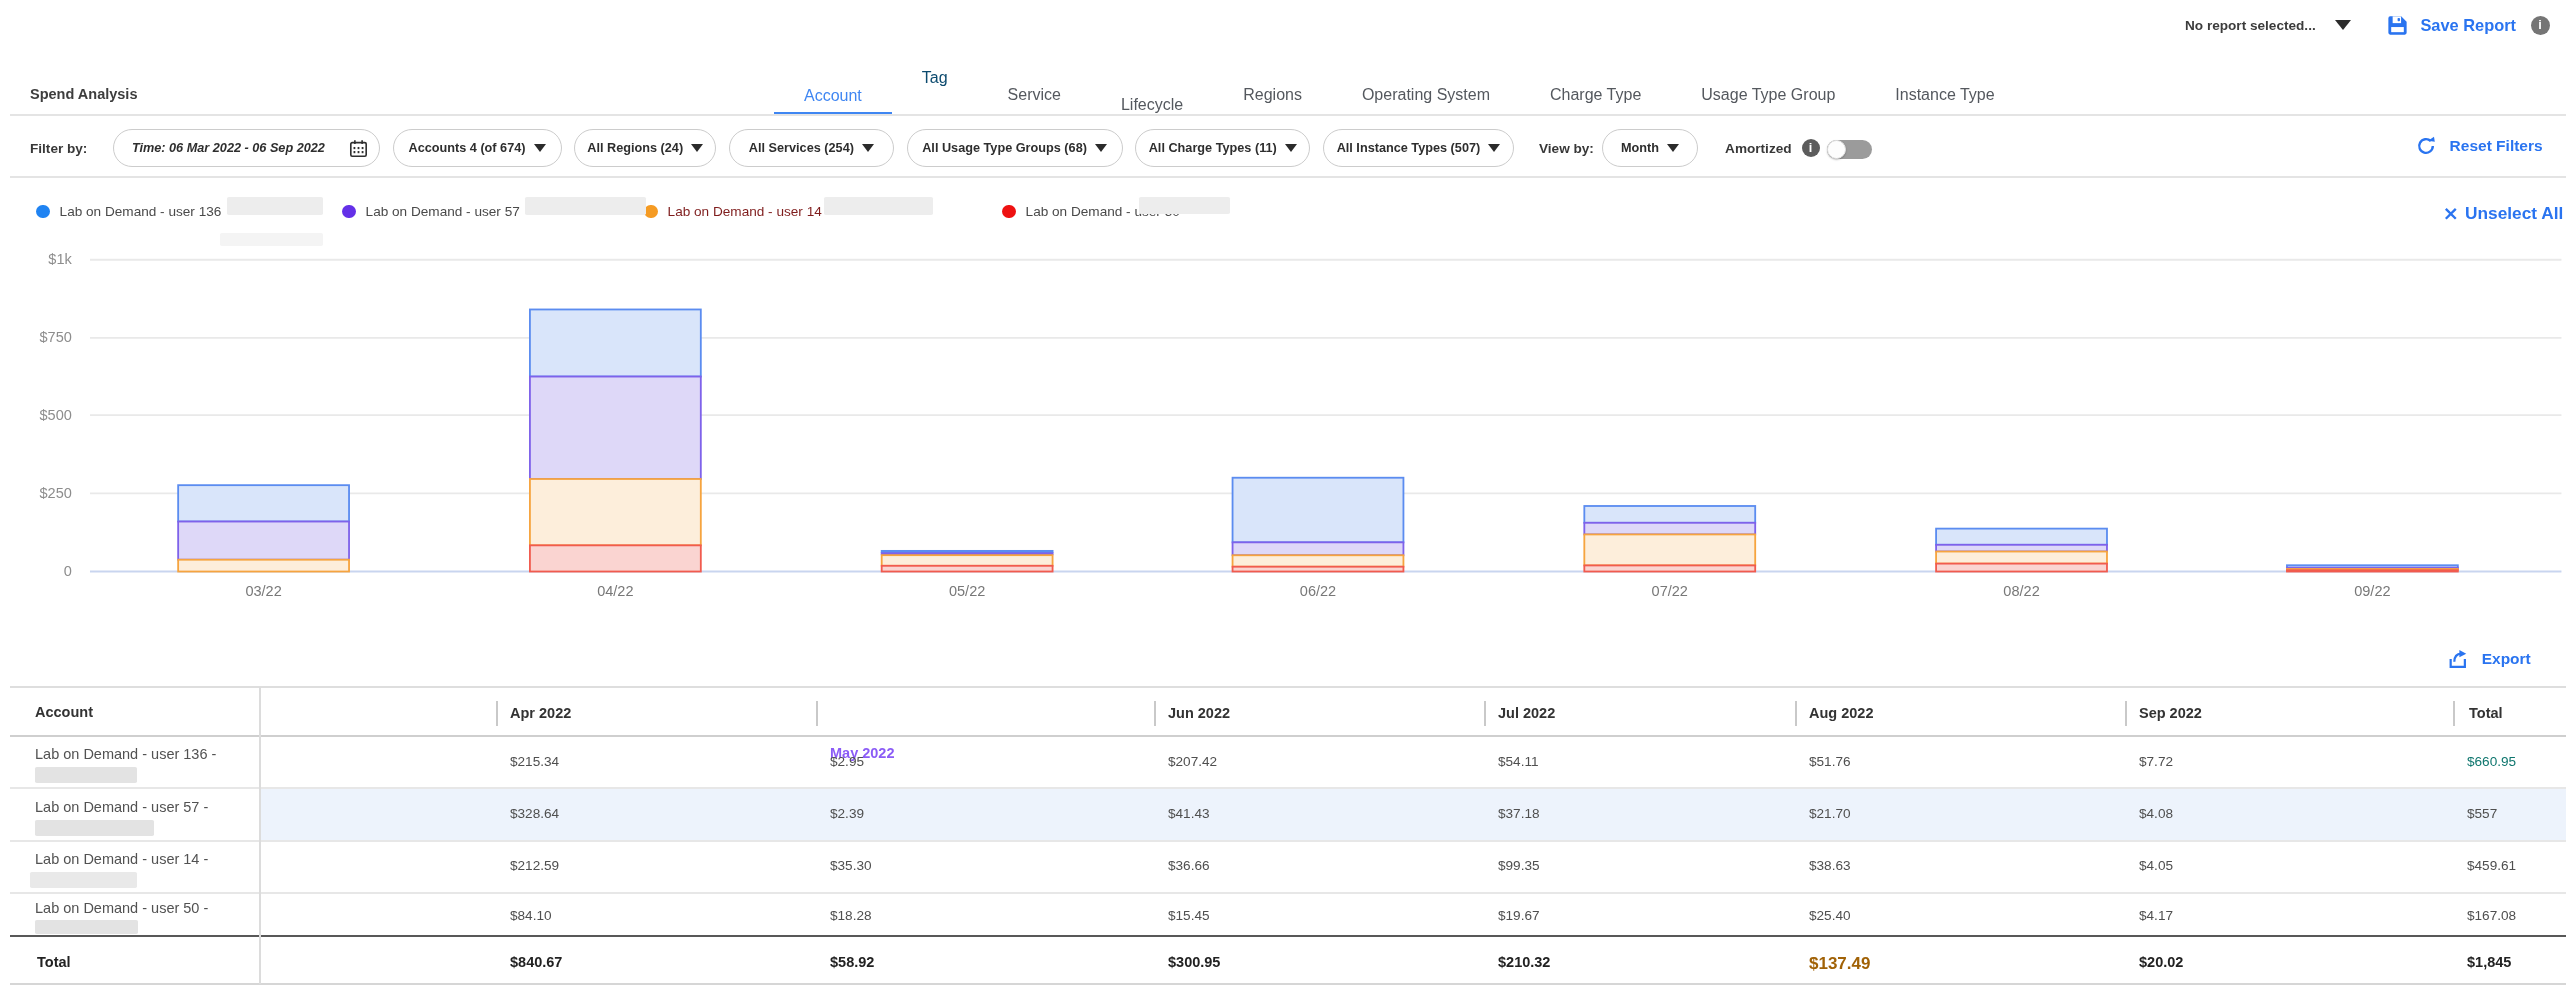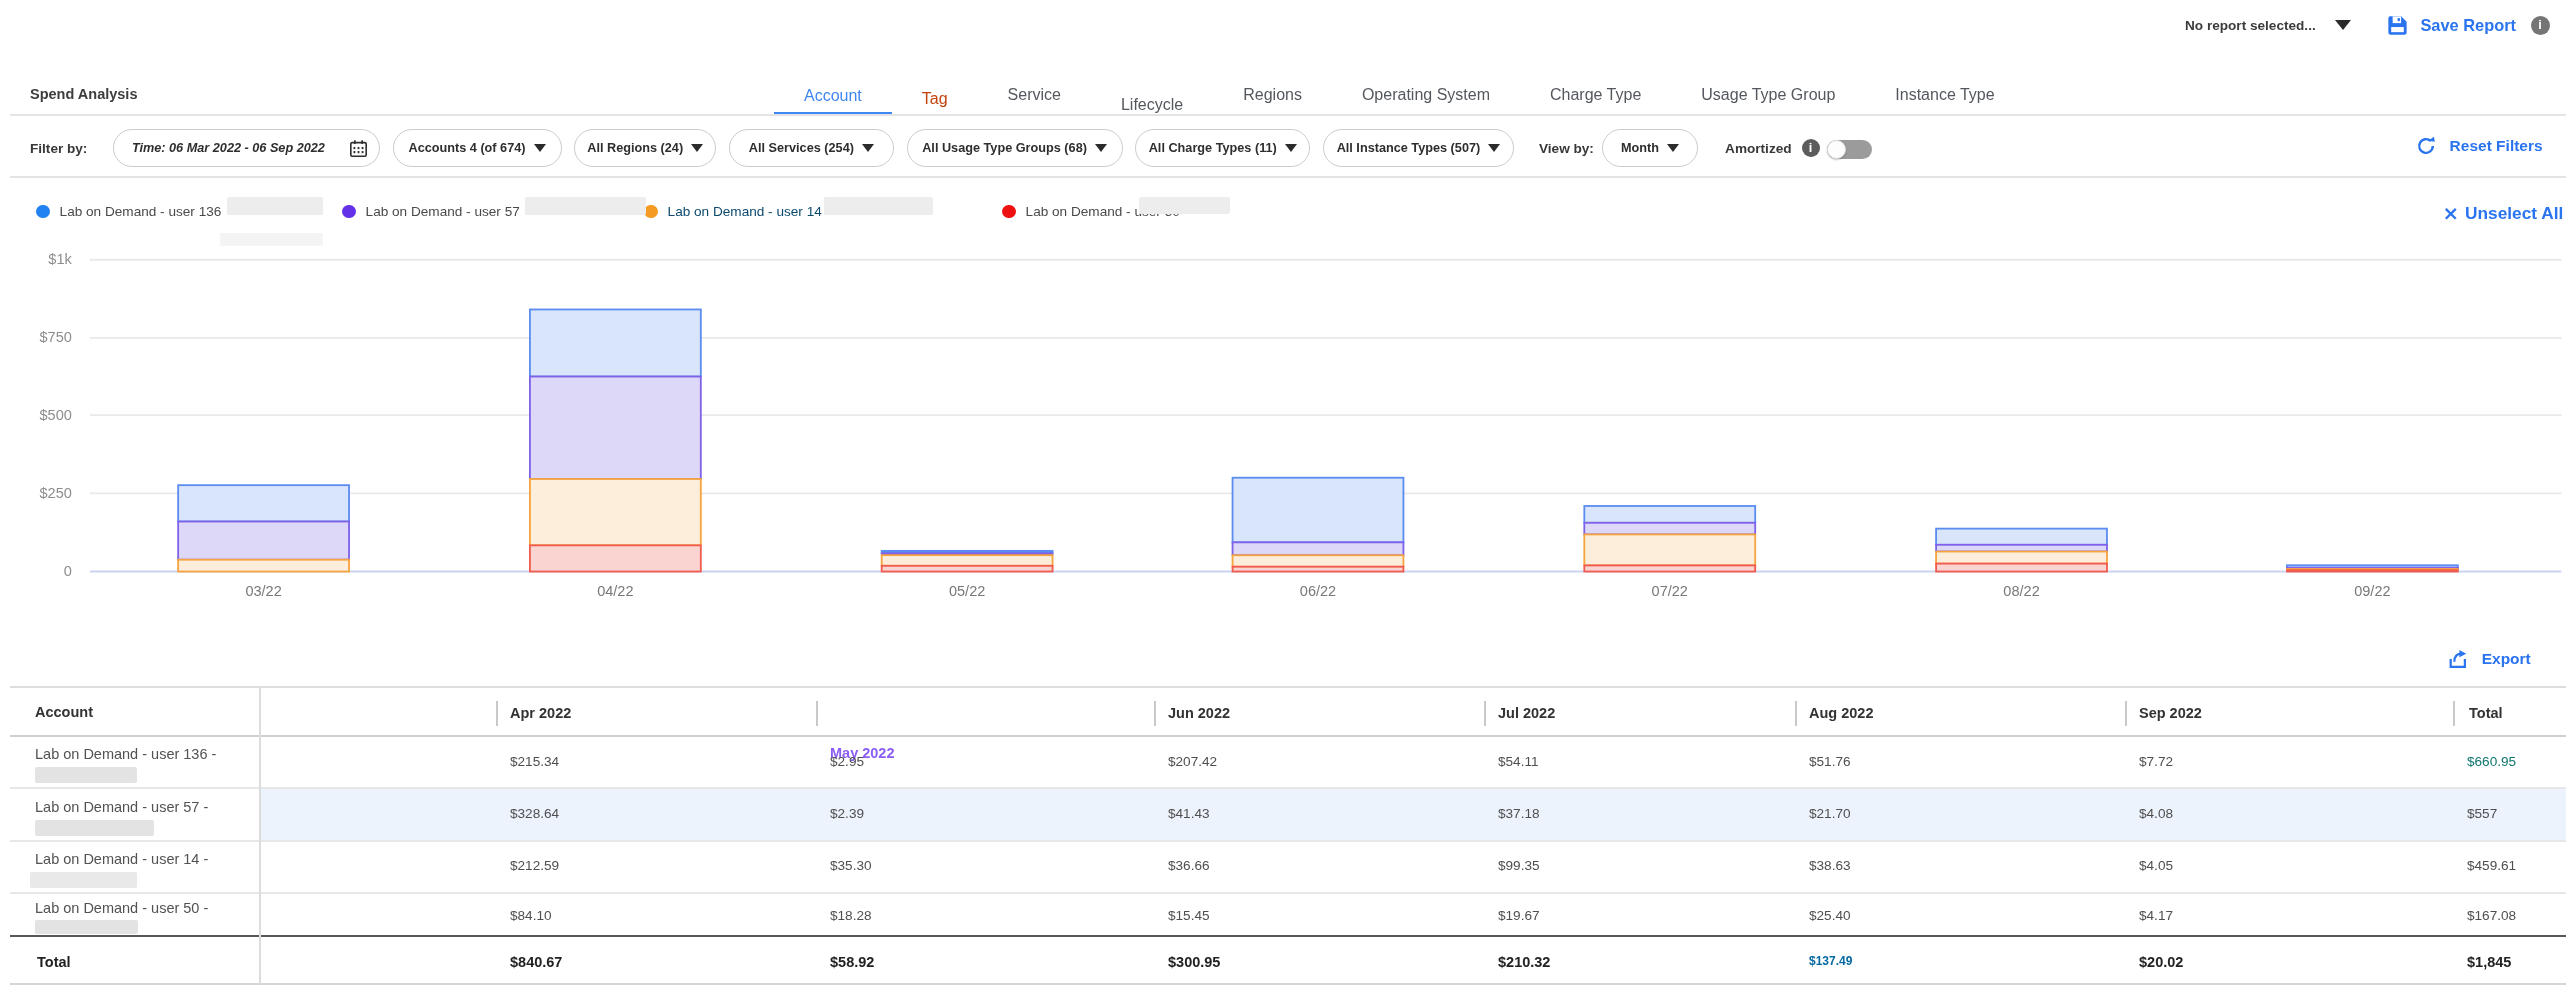--- a/index.html
+++ b/index.html
@@ -32,21 +32,21 @@
     </svg>
     <span class="b blue" style="font-size:16.4px;margin-left:12.7px;">Save Report</span>
     <span class="flex" style="margin-left:14.5px;width:19px;height:19px;border-radius:50%;background:#757575;justify-content:center;">
       <span style="color:#fff;font-size:12.7px;font-weight:bold;font-family:'Liberation Sans',sans-serif;">i</span>
     </span>
   </div>
 
   <div class="abs b" style="left:30px;top:86px;font-size:14.5px;color:#3d3d3d;">Spend Analysis</div>
   <div class="abs flex" style="left:774px;top:49px;height:66px;align-items:flex-end;">
     <div style="padding:0 30px 7.3px 30px;font-size:16px;color:#3f86f2;border-bottom:3.6px solid #3f86f2;">Account</div>
-    <div class="tab" style="padding:0 30px 7px;font-size:16px;color:#c2410c;">Tag</div>
+    <div class="tab" style="padding:0 30px 28px;font-size:16px;color:#0c4a6e;">Tag</div>
     <div class="tab" style="padding:0 30px 11px;font-size:16px;color:#54585e;">Service</div>
     <div class="tab" style="padding:0 30px 1px;font-size:16px;color:#54585e;">Lifecycle</div>
     <div class="tab" style="padding:0 30px 11px;font-size:16px;color:#54585e;">Regions</div>
     <div class="tab" style="padding:0 30px 11px;font-size:16px;color:#54585e;">Operating System</div>
     <div class="tab" style="padding:0 30px 11px;font-size:16px;color:#54585e;">Charge Type</div>
     <div class="tab" style="padding:0 30px 11px;font-size:16px;color:#54585e;">Usage Type Group</div>
     <div class="tab" style="padding:0 30px 11px;font-size:16px;color:#54585e;">Instance Type</div>
   </div>
   <div class="hline" style="top:114px;height:1.8px;"></div>
 
@@ -119,21 +119,21 @@
   <div class="abs flex" style="left:36px;top:201px;height:21px;">
     <span style="width:13.6px;height:13.6px;border-radius:50%;background:#1f83f2;"></span>
     <span style="margin-left:10px;font-size:13.6px;color:#4a4a4a;">Lab on Demand - user 136</span>
   </div>
   <div class="abs flex" style="left:342px;top:201px;height:21px;">
     <span style="width:13.6px;height:13.6px;border-radius:50%;background:#6430e8;"></span>
     <span style="margin-left:10px;font-size:13.6px;color:#4a4a4a;">Lab on Demand - user 57</span>
   </div>
   <div class="abs flex" style="left:644px;top:201px;height:21px;">
     <span style="width:13.6px;height:13.6px;border-radius:50%;background:#f59b23;"></span>
-    <span style="margin-left:10px;font-size:13.6px;color:#0c4a6e;">Lab on Demand - user 14</span>
+    <span style="margin-left:10px;font-size:13.6px;color:#7f1d1d;">Lab on Demand - user 14</span>
   </div>
   <div class="abs flex" style="left:1002px;top:201px;height:21px;">
     <span style="width:13.6px;height:13.6px;border-radius:50%;background:#ee1111;"></span>
     <span style="margin-left:10px;font-size:13.6px;color:#4a4a4a;">Lab on Demand - user 50</span>
   </div>
   <div class="redact" style="left:227px;top:197px;width:96px;height:18px;"></div>
   <div class="redact" style="left:525px;top:197px;width:121px;height:18px;"></div>
   <div class="redact" style="left:824px;top:197px;width:109px;height:18px;"></div>
   <div class="redact" style="left:1139px;top:197px;width:91px;height:17.3px;"></div>
   <div class="redact" style="left:220px;top:233px;width:103px;height:12.7px;background:#f4f4f4;"></div>
@@ -280,18 +280,18 @@
   <div class="abs" style="left:1168px;top:908px;font-size:13.6px;color:#4f4f4f;">$15.45</div>
   <div class="abs" style="left:1498px;top:908px;font-size:13.6px;color:#4f4f4f;">$19.67</div>
   <div class="abs" style="left:1809px;top:908px;font-size:13.6px;color:#4f4f4f;">$25.40</div>
   <div class="abs" style="left:2139px;top:908px;font-size:13.6px;color:#4f4f4f;">$4.17</div>
   <div class="abs" style="left:2467px;top:908px;font-size:13.6px;color:#4f4f4f;">$167.08</div>
 
   <div class="abs b" style="left:510px;top:954px;font-size:14.5px;color:#222;">$840.67</div>
   <div class="abs b" style="left:830px;top:954px;font-size:14.5px;color:#222;">$58.92</div>
   <div class="abs b" style="left:1168px;top:954px;font-size:14.5px;color:#222;">$300.95</div>
   <div class="abs b" style="left:1498px;top:954px;font-size:14.5px;color:#222;">$210.32</div>
-  <div class="abs b" style="left:1809px;top:954px;font-size:12px;color:#0369a1;">$137.49</div>
+  <div class="abs b" style="left:1809px;top:954px;font-size:17px;color:#a16207;">$137.49</div>
   <div class="abs b" style="left:2139px;top:954px;font-size:14.5px;color:#222;">$20.02</div>
   <div class="abs b" style="left:2467px;top:954px;font-size:14.5px;color:#222;">$1,845</div>
 
 </div>
 
 
 </body></html>

